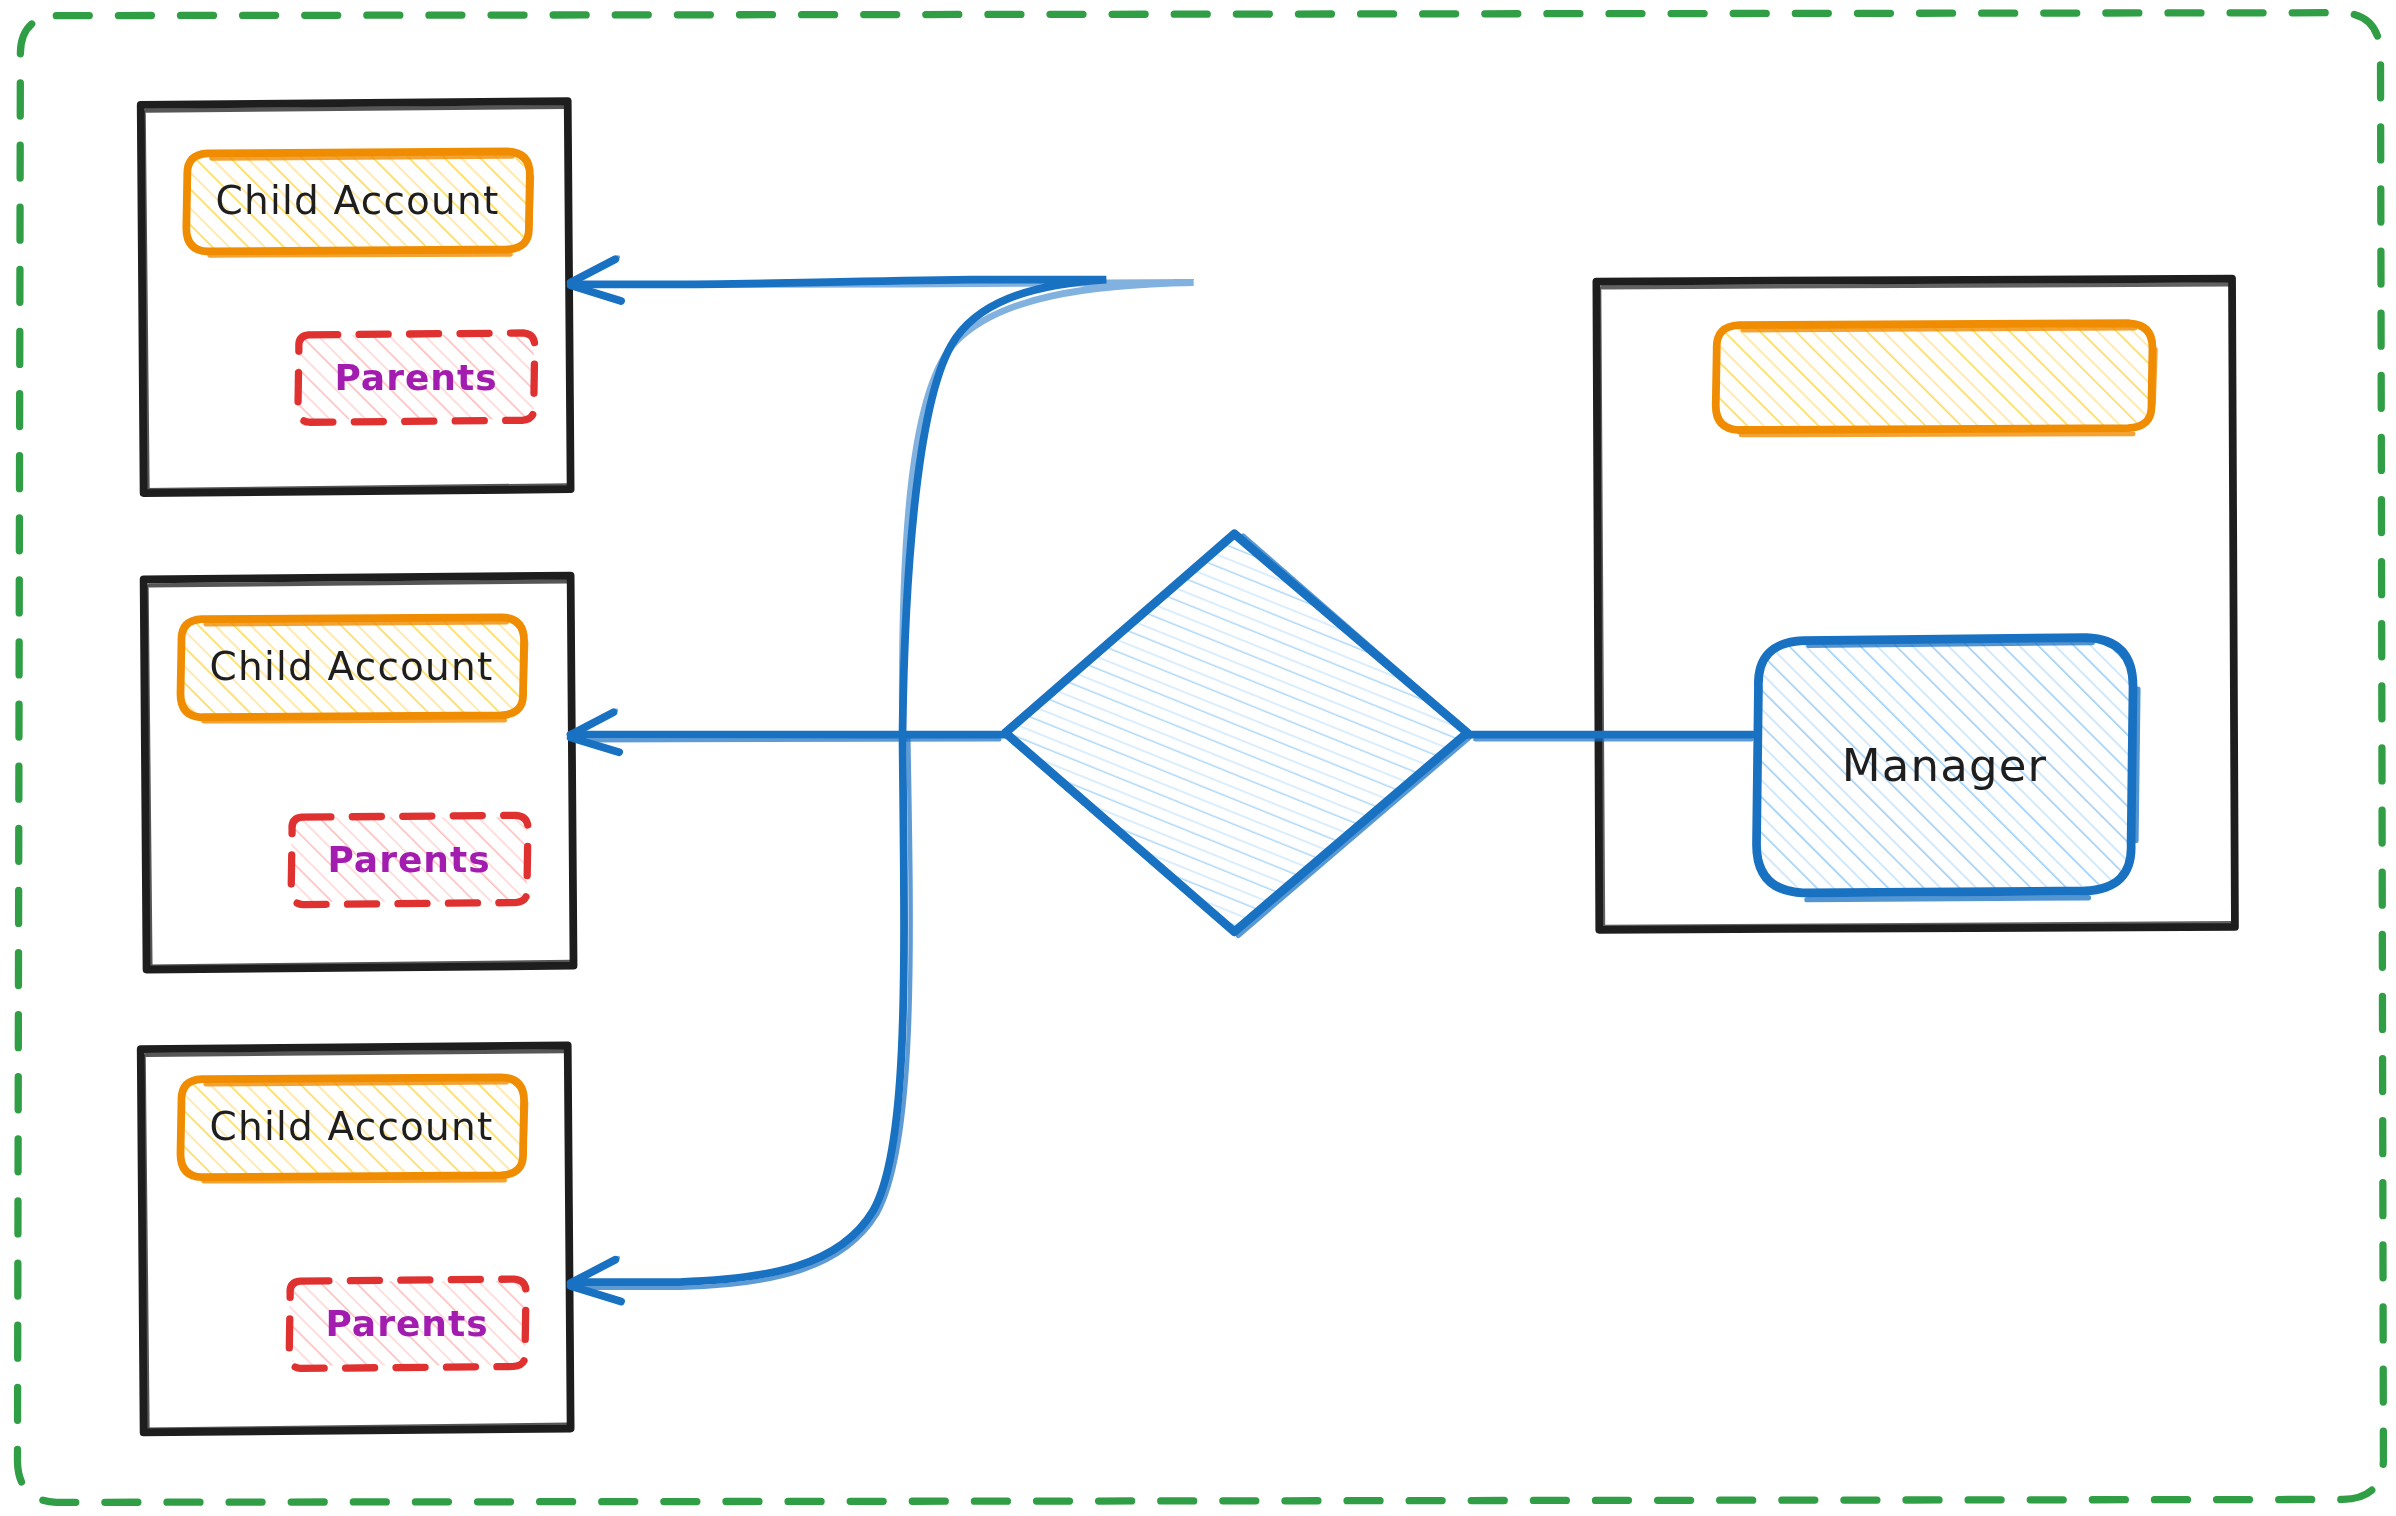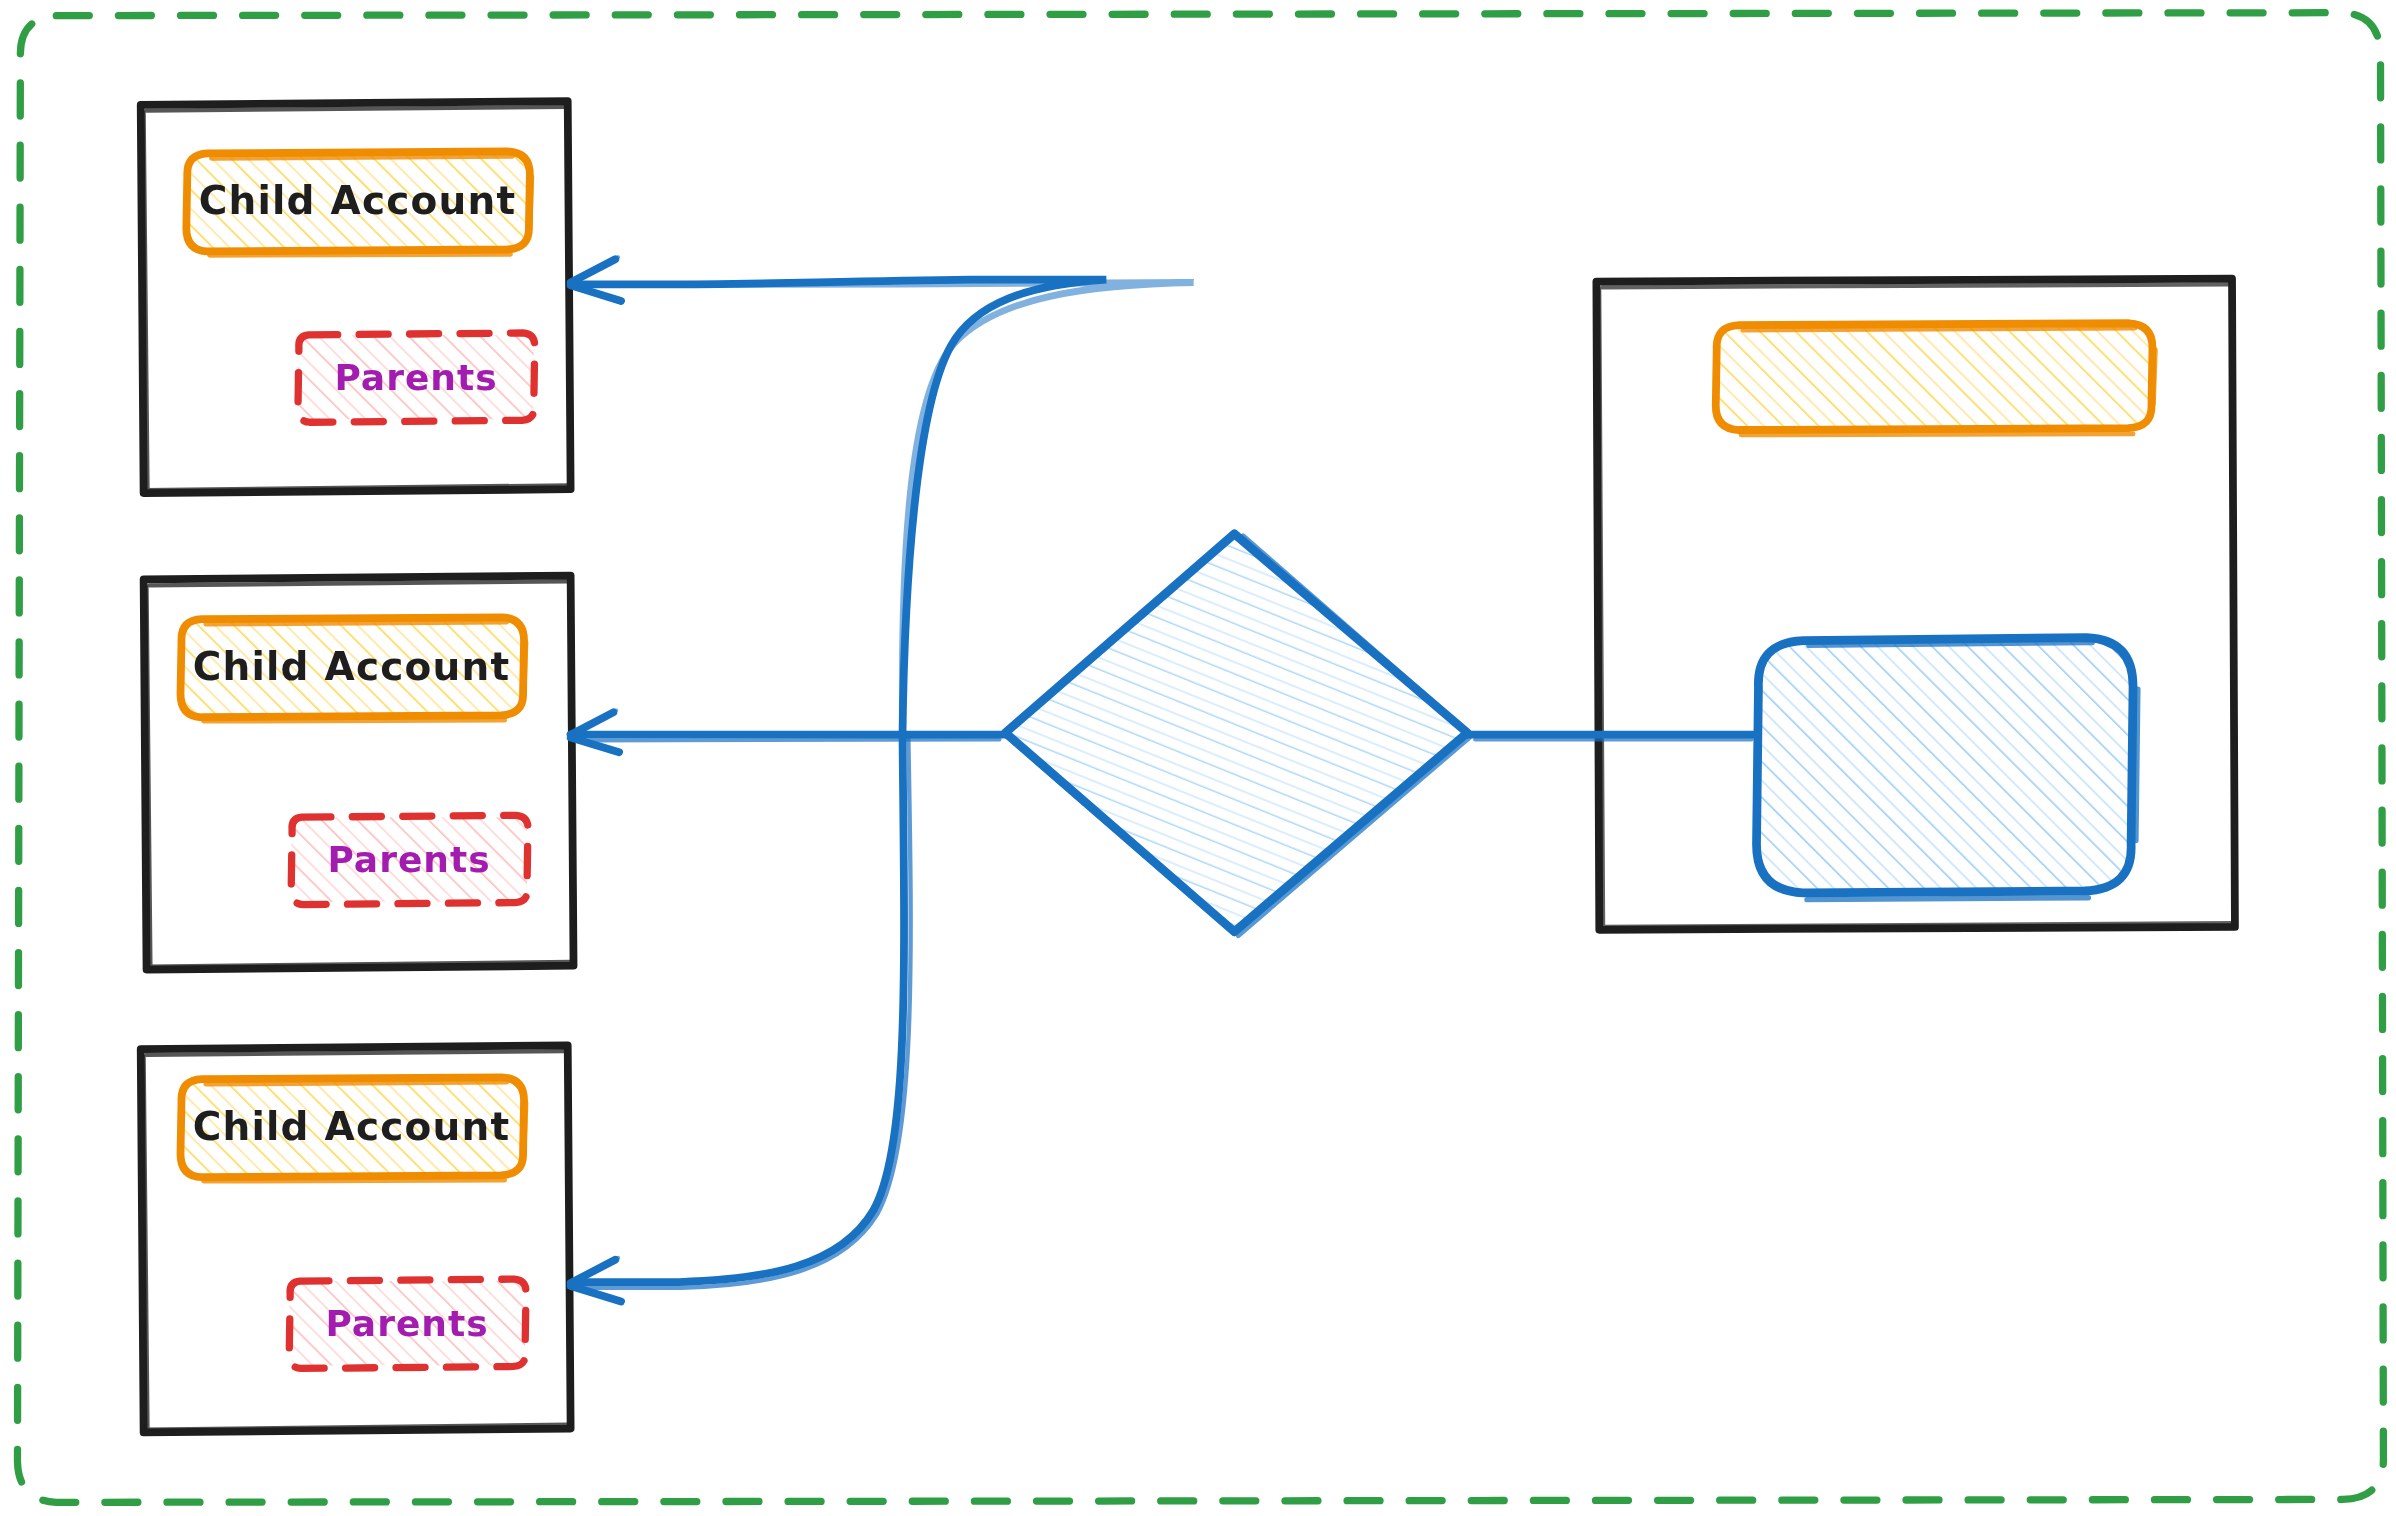--- a/index.html
+++ b/index.html
@@ -32,21 +32,21 @@
     display: flex;
     align-items: center;
     justify-content: center;
     text-align: center;
     font-family: "DejaVu Sans", sans-serif;
     pointer-events: none;
     white-space: pre-line;
   }
   .lbl-dark {
     color: #1e1e1e;
-    font-weight: 700;
+    font-weight: 400;
     letter-spacing: 1.2px;
   }
   .lbl-red {
     color: #a21caf;
     font-weight: 700;
     letter-spacing: 1px;
   }
   .lbl-blue {
     color: #1971c2;
     font-weight: 700;
@@ -206,15 +206,16 @@
   <div class="lbl lbl-dark" style="left:180px; top:619px; width:343px; height:95px; font-size:39px;">Child Account</div>
 
   <div class="lbl lbl-red" style="left:291px; top:817px; width:236px; height:84px; font-size:36px;">Parents</div>
 
   <div class="lbl lbl-dark" style="left:180px; top:1079px; width:343px; height:95px; font-size:39px;">Child Account</div>
 
   <div class="lbl lbl-red" style="left:289px; top:1281px; width:236px; height:84px; font-size:36px;">Parents</div>
 
 
 
+  <div class="lbl lbl-dark" style="left:1756px; top:640px; width:377px; height:250px; font-size:45px;">Manager</div>
 
 </div>
 
 
 </body></html>

